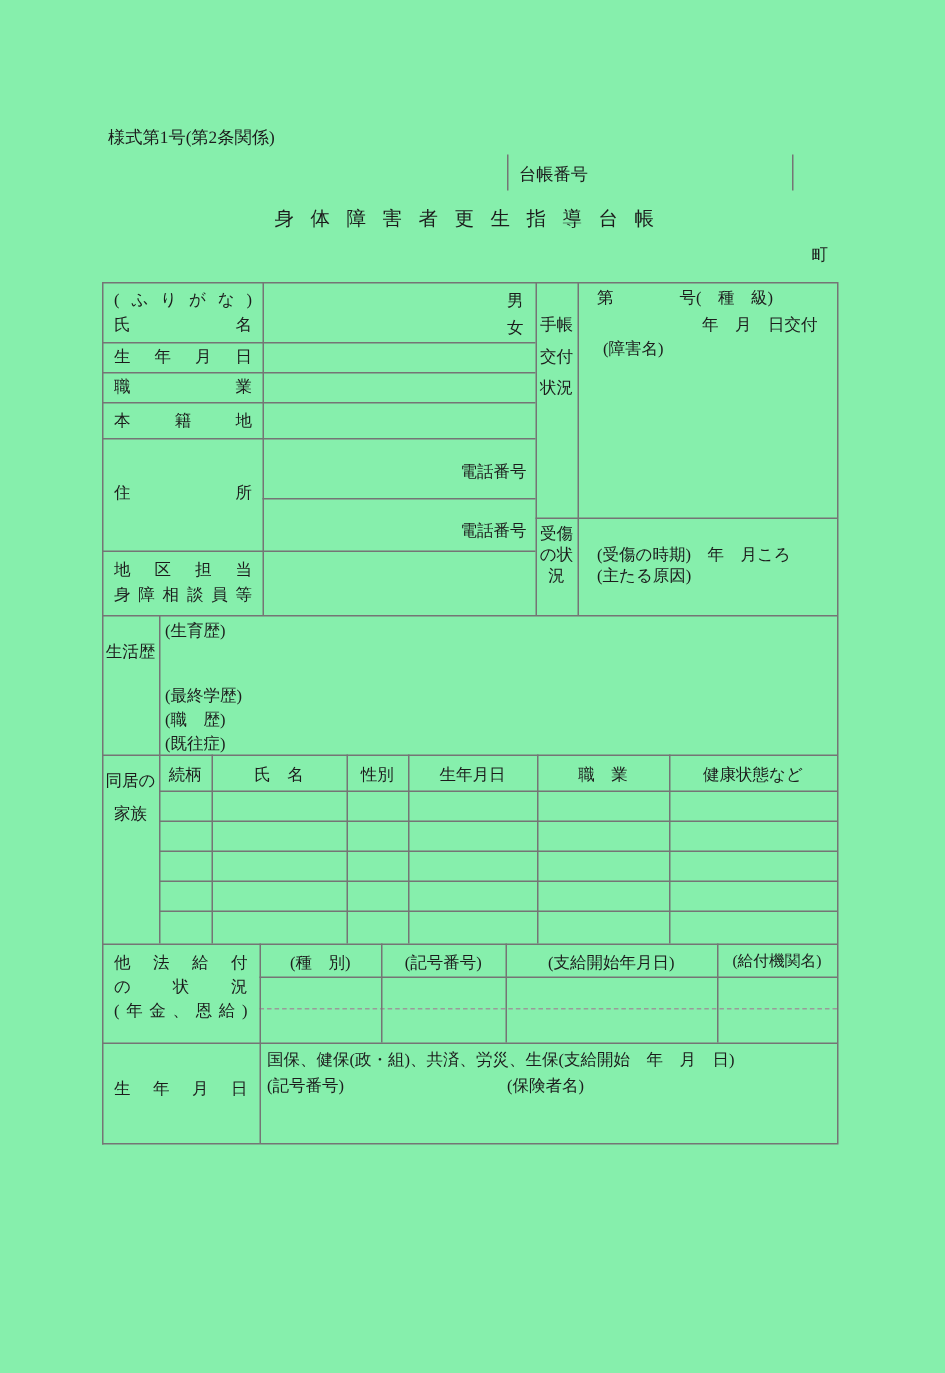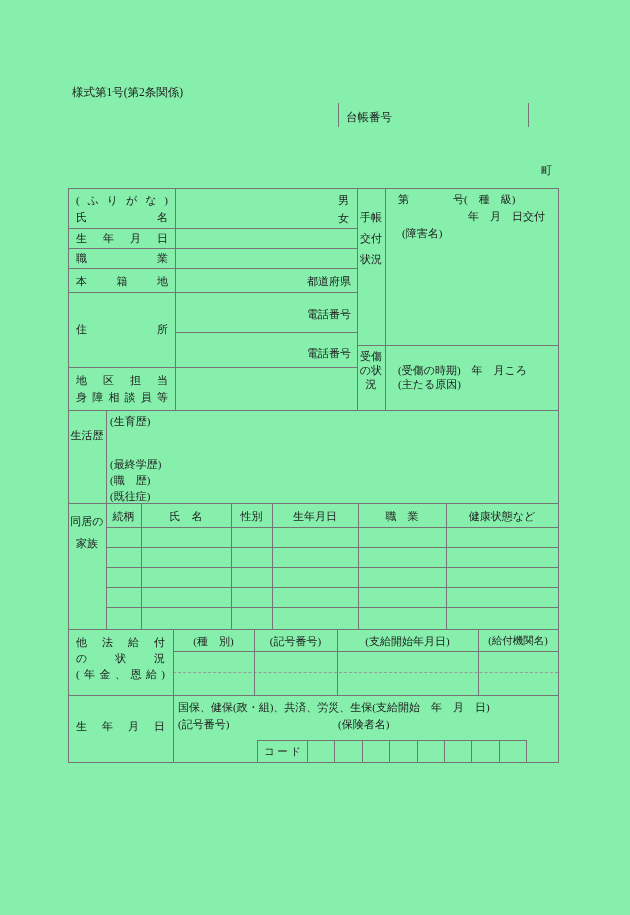--- a/index.html
+++ b/index.html
@@ -26,20 +26,21 @@
 </style>
 </head>
 <body>
 
 <div class="page">
 
   <div class="t" style="left:72px; top:85px; font-size:11.5px;">様式第1号(第2条関係)</div>
   <div class="vl" style="left:338px; top:103px; height:24px;"></div>
   <div class="vl" style="left:528px; top:103px; height:24px;"></div>
   <div class="t" style="left:346px; top:110px; font-size:11.5px;">台帳番号</div>
+  <div class="title" style="top:137px;">身体障害者更生指導台帳</div>
   <div class="t" style="left:541px; top:163px;">町</div>
 
   <div class="hl" style="left:68px; top:188px; width:490px;"></div>
   <div class="hl" style="left:68px; top:228px; width:289px;"></div>
   <div class="hl" style="left:68px; top:248px; width:289px;"></div>
   <div class="hl" style="left:68px; top:268px; width:289px;"></div>
   <div class="hl" style="left:68px; top:292px; width:289px;"></div>
   <div class="hl" style="left:175px; top:332px; width:182px;"></div>
   <div class="hl" style="left:357px; top:345px; width:201px;"></div>
   <div class="hl" style="left:68px; top:367px; width:289px;"></div>
@@ -72,21 +73,20 @@
   <div class="vl" style="left:337px; top:629px; height:66px;"></div>
   <div class="vl" style="left:478px; top:629px; height:66px;"></div>
 
   <div class="jl" style="left:76px; top:193px; width:92px;">(ふりがな)</div>
   <div class="jl" style="left:76px; top:210px; width:92px;">氏名</div>
   <div class="rt" style="left:175px; top:193px; width:174px;">男</div>
   <div class="rt" style="left:175px; top:211px; width:174px;">女</div>
   <div class="jl" style="left:76px; top:231px; width:92px;">生年月日</div>
   <div class="jl" style="left:76px; top:251px; width:92px;">職業</div>
   <div class="jl" style="left:76px; top:274px; width:92px;">本籍地</div>
-  <div class="rt" style="left:175px; top:274px; width:176px;">都道府県</div>
   <div class="jl" style="left:76px; top:322px; width:92px;">住所</div>
   <div class="rt" style="left:175px; top:307px; width:176px;">電話番号</div>
   <div class="rt" style="left:175px; top:346px; width:176px;">電話番号</div>
   <div class="jl" style="left:76px; top:373px; width:92px;">地区担当</div>
   <div class="jl" style="left:76px; top:390px; width:92px;">身障相談員等</div>
 
   <div class="vt" style="left:357px; top:207px; width:28px; line-height:21px;">手帳交付状況</div>
   <div class="t" style="left:398px; top:192px;">第　　　　号(　種　級)</div>
   <div class="rt" style="left:390px; top:209px; width:155px;">年　月　日交付</div>
   <div class="t" style="left:402px; top:226px;font-family:Liberation Serif, serif;">(障害名)</div>
@@ -115,25 +115,14 @@
   <div class="ctr" style="left:173px; top:634px; width:81px;">(種　別)</div>
   <div class="ctr" style="left:254px; top:634px; width:83px;">(記号番号)</div>
   <div class="ctr" style="left:337px; top:634px; width:141px;">(支給開始年月日)</div>
   <div class="ctr" style="left:478px; top:634px; width:80px; font-size:10.5px;">(給付機関名)</div>
 
   <div class="jl" style="left:76px; top:719px; width:89px;">生年月日</div>
   <div class="t" style="left:178px; top:700px;">国保、健保(政・組)、共済、労災、生保(支給開始　年　月　日)</div>
   <div class="t" style="left:178px; top:717px;">(記号番号)</div>
   <div class="t" style="left:338px; top:717px;">(保険者名)</div>
 
-  <div class="codebox">
-    <div class="lbl">コ ー ド</div>
-    <div class="c"></div>
-    <div class="c"></div>
-    <div class="c"></div>
-    <div class="c"></div>
-    <div class="c"></div>
-    <div class="c"></div>
-    <div class="c"></div>
-    <div class="c"></div>
-  </div>
 
 </div>
 
 </body></html>

